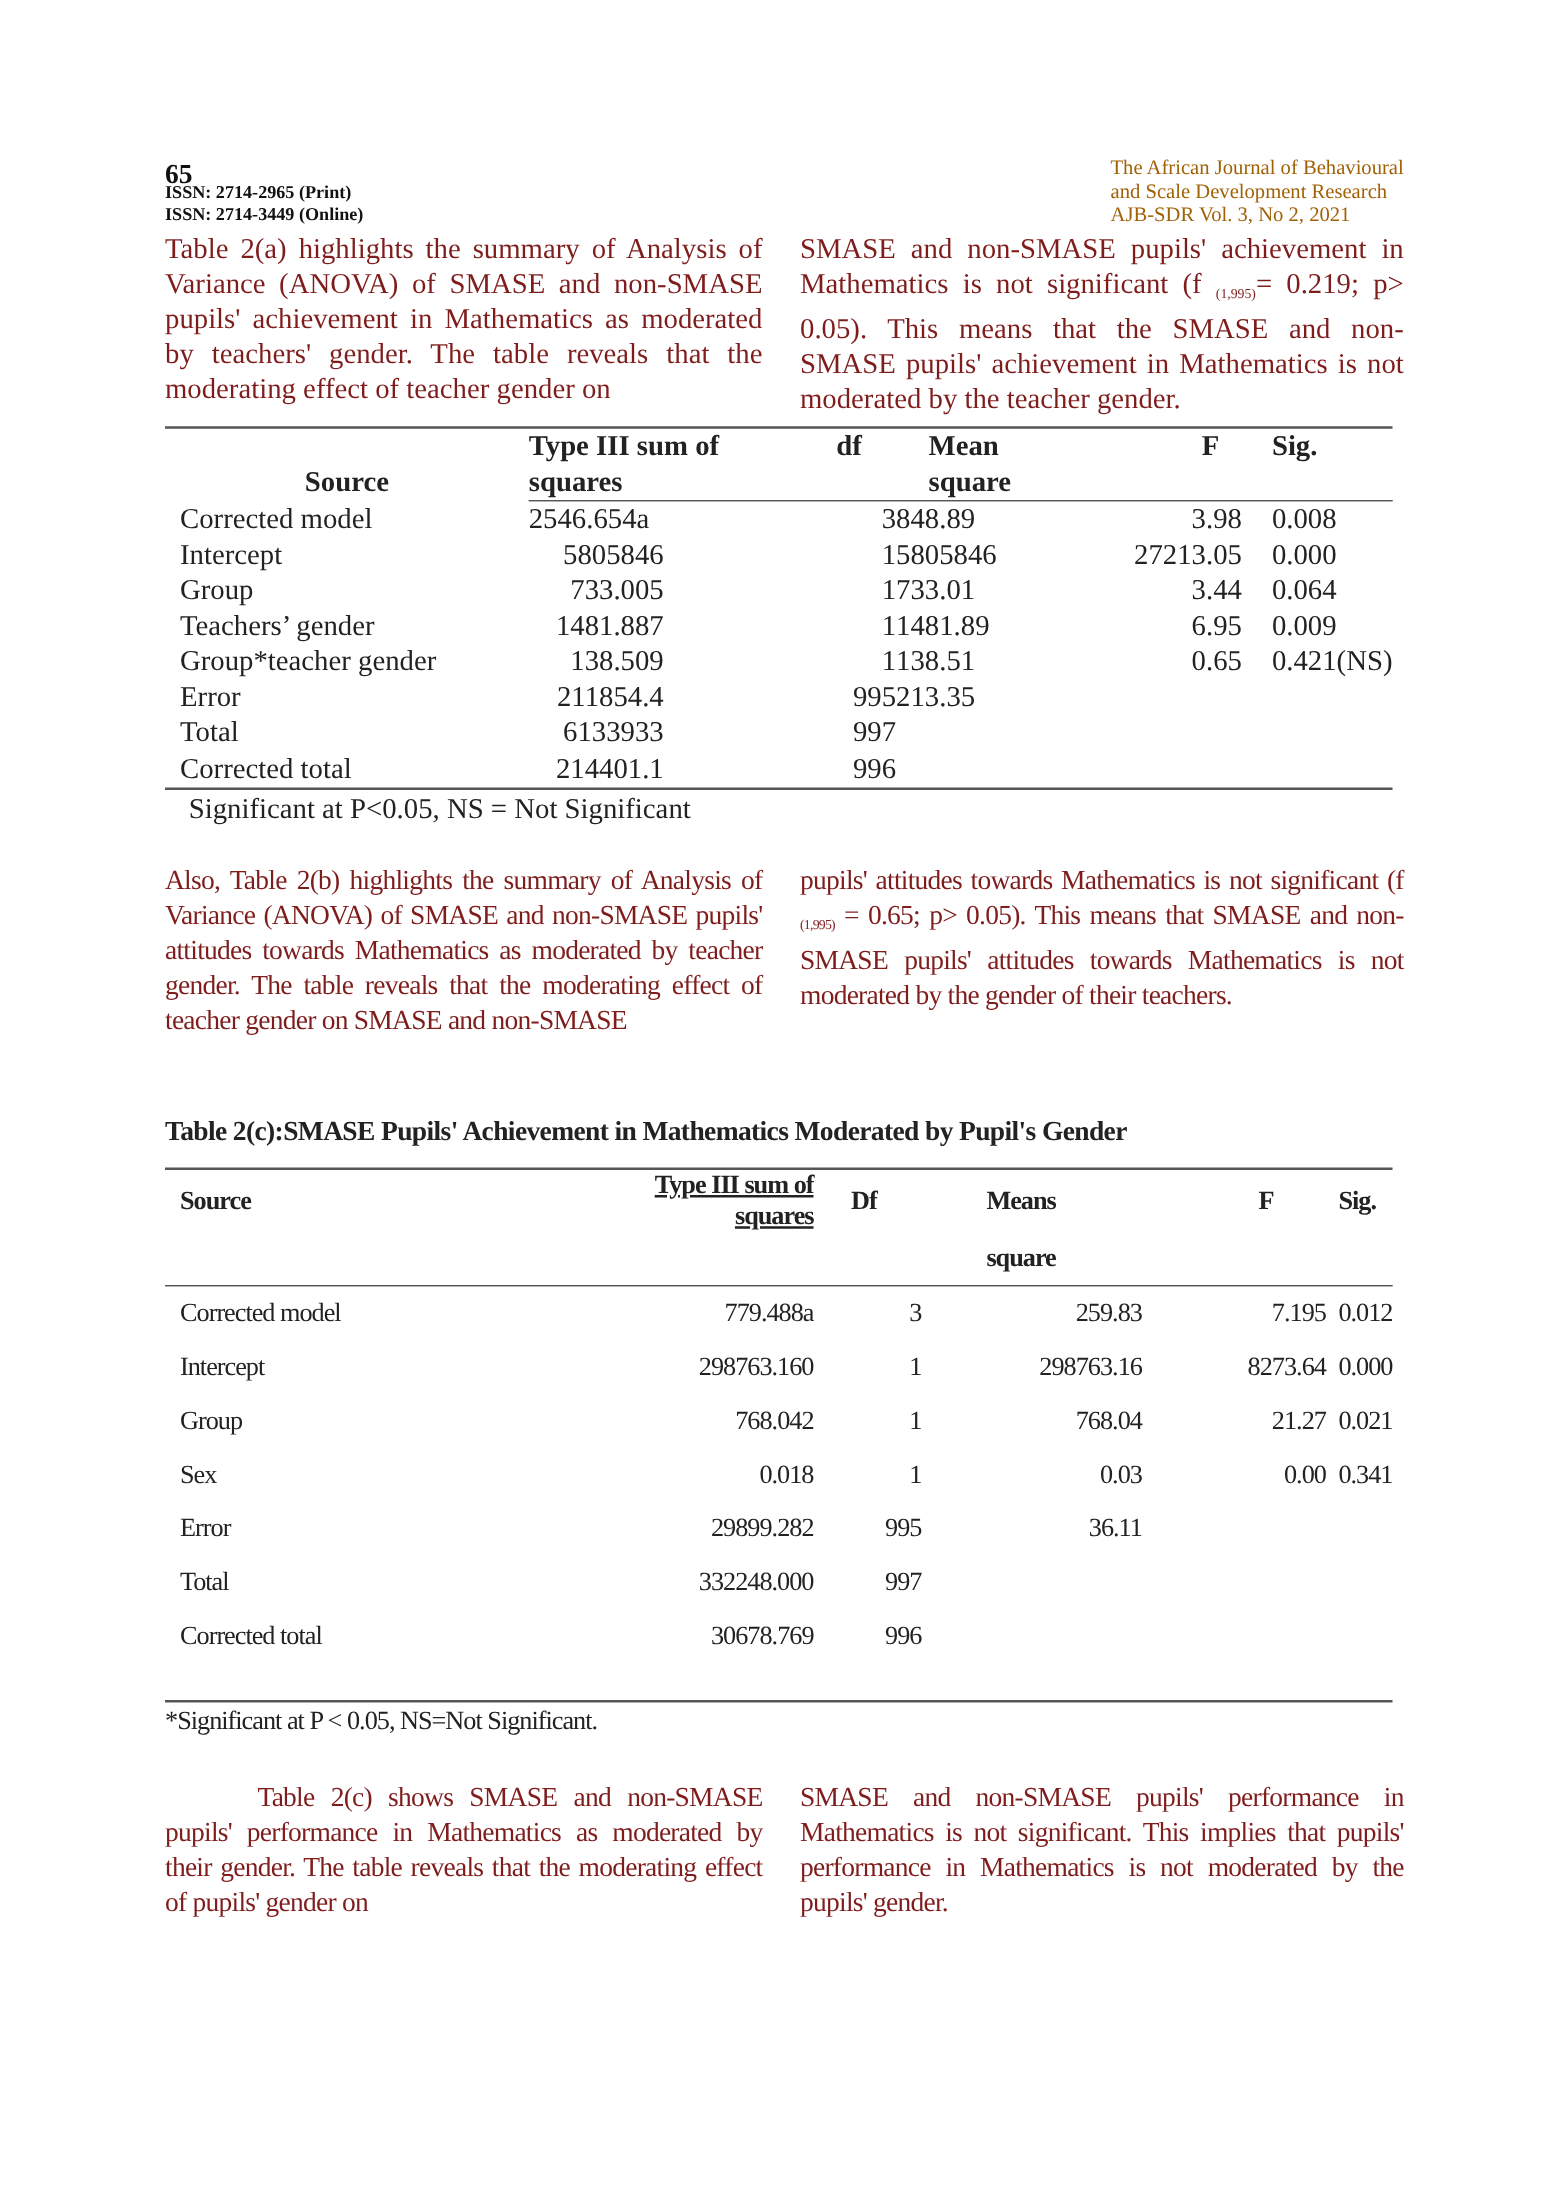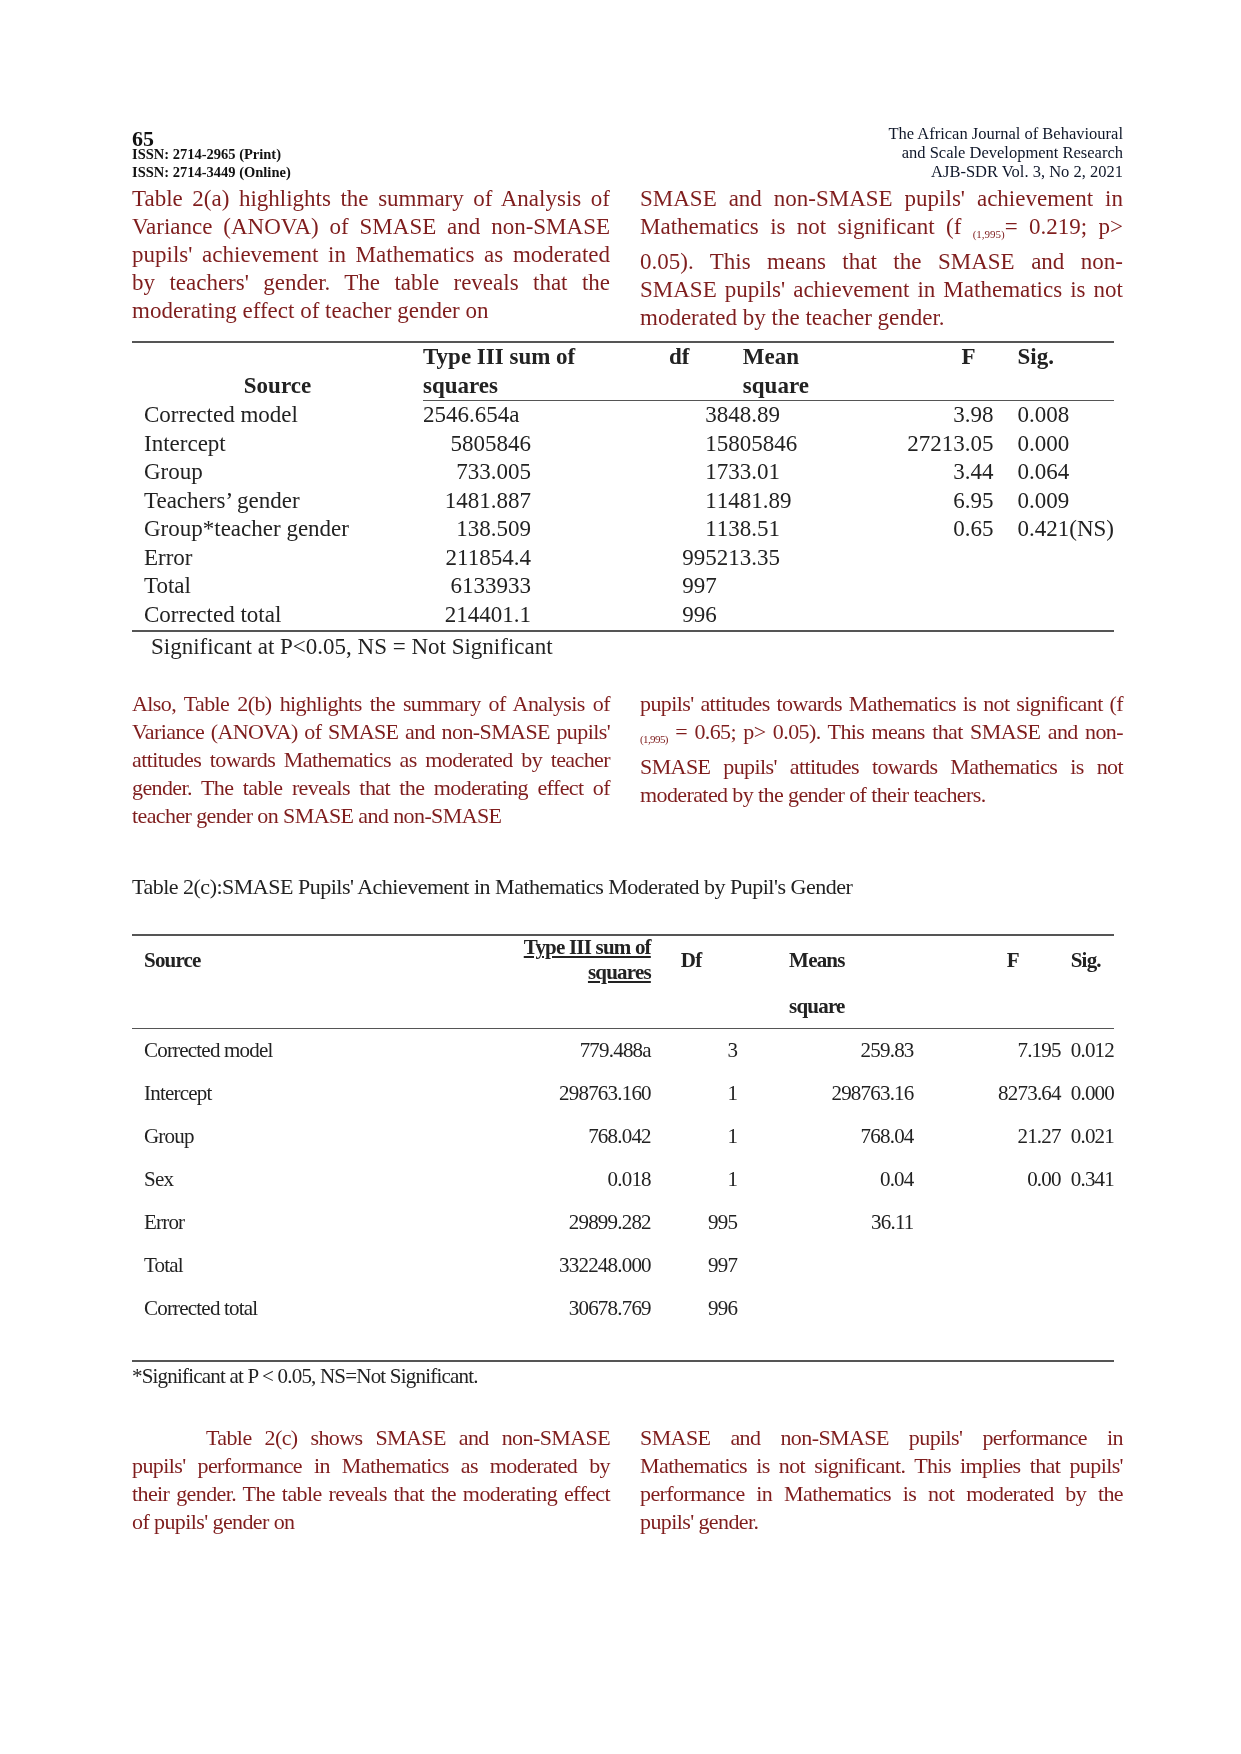--- a/index.html
+++ b/index.html
@@ -1,20 +1,20 @@
 <!DOCTYPE html>
 <html><head>
 <meta charset="utf-8">
 <style>
   html, body { margin: 0; padding: 0; background: #ffffff; }
   body { width: 1241px; height: 1754px; position: relative; font-family: "Liberation Serif", "DejaVu Serif", serif; color: #222; overflow: hidden; }
   .abs { position: absolute; }
   .pagenum { left: 132px; top: 128px; font-size: 22px; font-weight: bold; line-height: 22px; color: #111; }
   .issn { left: 132px; font-size: 14.5px; font-weight: bold; color: #111; line-height: 16px; }
-  .journal { right: 118px; top: 124px; text-align: right; font-size: 16.5px; line-height: 19px; color: #0f172a; }
+  .journal { right: 118px; top: 124px; font-size: 16.5px; line-height: 19px; color: #a16207; }
   .col-left { left: 132px; width: 478px; }
   .col-right { left: 640px; width: 483px; }
   .para { font-size: 23px; line-height: 28px; text-align: justify; color: #7f1d1d; }
   .para.cond { font-size: 22px; letter-spacing: -0.6px; }
   sub.small { font-size: 11px; vertical-align: -4px; }
   .rule { position: absolute; height: 1.5px; background: #555; }
   table { border-collapse: collapse; position: absolute; }
   
   .t2a { left: 132px; top: 343px; width: 982px; font-size: 23px; line-height: 28.5px; color: #222; }
   .t2a th { font-weight: bold; text-align: left; padding: 0; vertical-align: bottom; }
@@ -41,21 +41,21 @@
   .t2c .c-df { width: 70px; text-align: right; padding-right: 10px; }
   .t2c th.c-df { text-align: left; padding-left: 30px; padding-right: 0; }
   .t2c .c-ms { width: 130px; text-align: right; }
   .t2c th.c-ms { text-align: left; padding-left: 42px; }
   .t2c .c-f { width: 112px; text-align: right; }
   .t2c th.c-f { text-align: right; padding-right: 42px; }
   .t2c .c-sig { text-align: left; padding-left: 10px; }
   .t2c thead tr:last-child th { border-bottom: 1.5px solid #555; }
   .note { font-size: 23px; color: #222; }
   .note.cond { font-size: 21px; letter-spacing: -0.8px; }
-  .caption { left: 132px; top: 874px; font-size: 22px; font-weight: normal; letter-spacing: -0.5px; color: #222; }
+  .caption { left: 132px; top: 892px; font-size: 22px; font-weight: bold; letter-spacing: -0.5px; color: #222; }
 </style>
 </head>
 <body>
 
 <div class="abs pagenum">65</div>
 <div class="abs issn" style="top:146px;">ISSN: 2714-2965 (Print)</div>
 <div class="abs issn" style="top:164px;">ISSN: 2714-3449 (Online)</div>
 <div class="abs journal">
   <div>The African Journal of Behavioural</div>
   <div>and Scale Development Research</div>
@@ -205,21 +205,21 @@
         <td class="c-ss">768.042</td>
         <td class="c-df">1</td>
         <td class="c-ms">768.04</td>
         <td class="c-f">21.27</td>
         <td class="c-sig">0.021</td>
       </tr>
     <tr>
         <td class="c-src">Sex</td>
         <td class="c-ss">0.018</td>
         <td class="c-df">1</td>
-        <td class="c-ms">0.04</td>
+        <td class="c-ms">0.03</td>
         <td class="c-f">0.00</td>
         <td class="c-sig">0.341</td>
       </tr>
     <tr>
         <td class="c-src">Error</td>
         <td class="c-ss">29899.282</td>
         <td class="c-df">995</td>
         <td class="c-ms">36.11</td>
         <td class="c-f"></td>
         <td class="c-sig"></td>

